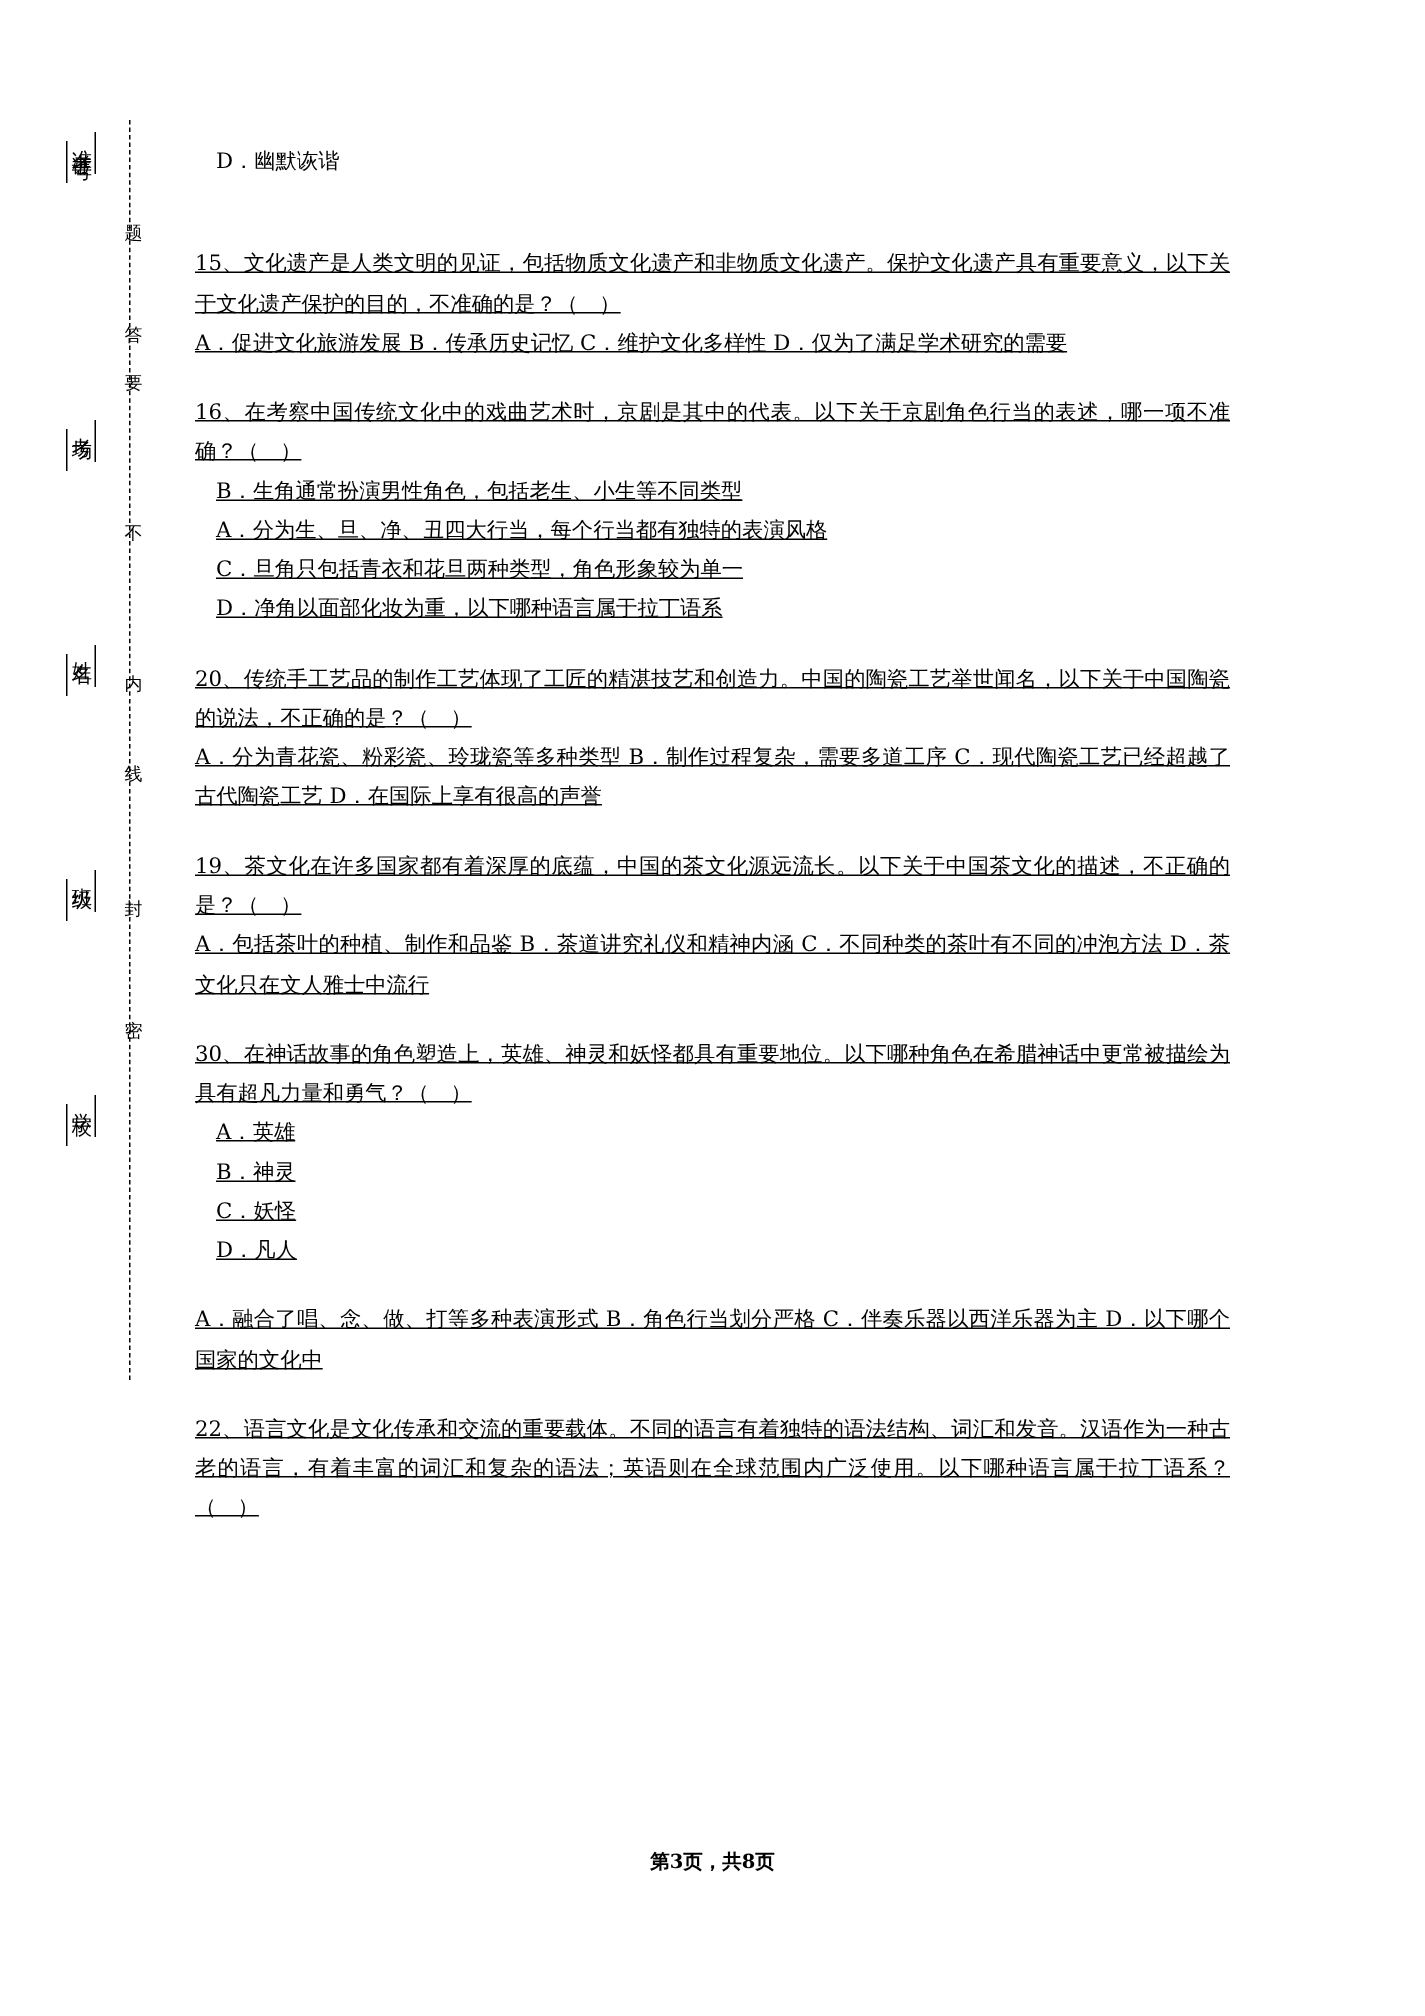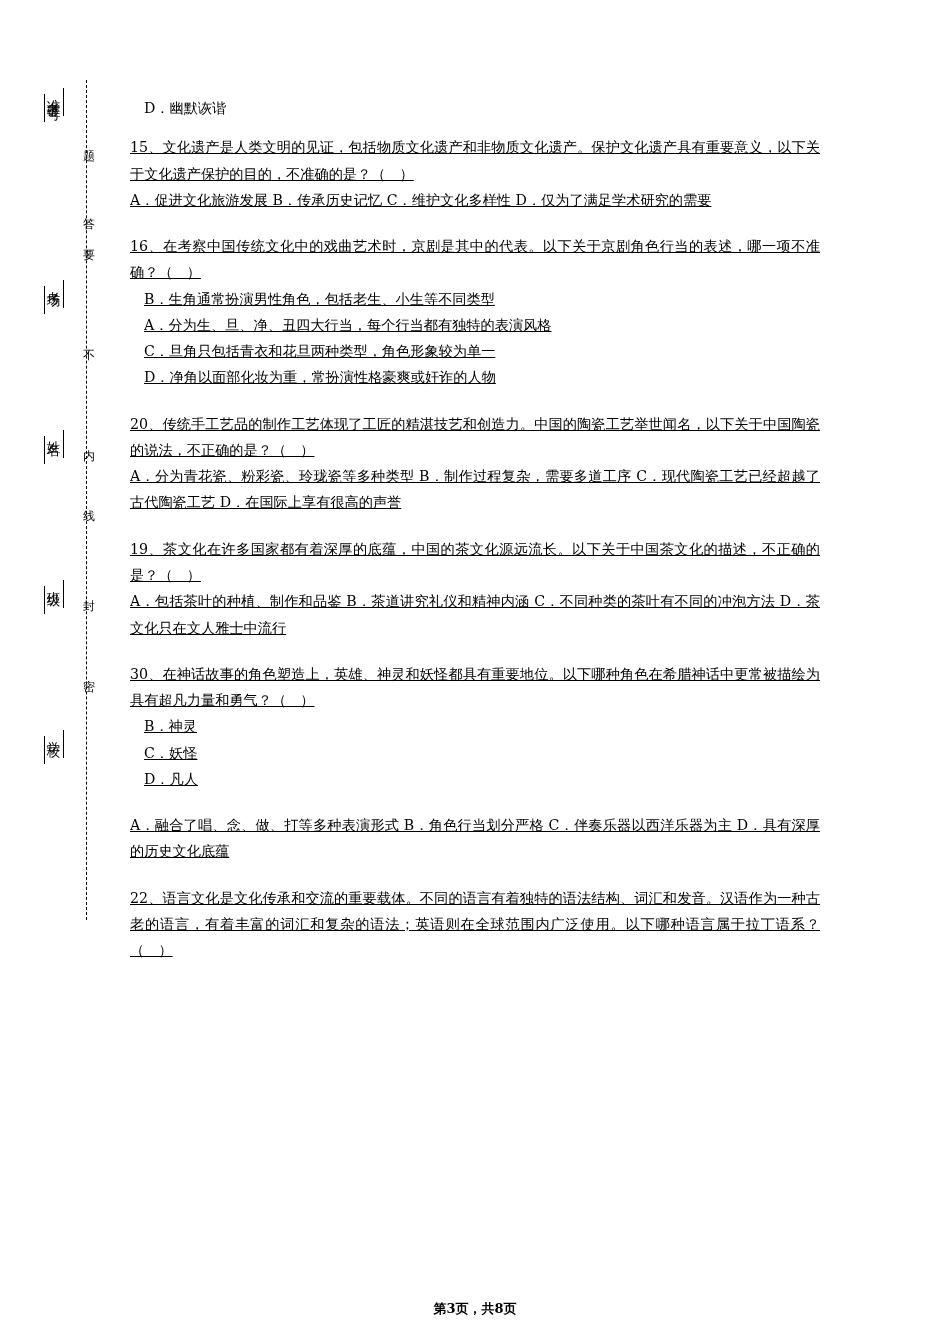--- a/index.html
+++ b/index.html
@@ -85,29 +85,29 @@
   .stem {
     text-indent: 0;
   }
   .opt-inline {
     text-indent: 0;
   }
   .opt-line {
     padding-left: 14px;
   }
   .first-item {
-    margin-bottom: 13px;
+    margin-bottom: 42px;
     padding-left: 14px;
   }
 
   
   .footer {
     position: absolute;
     left: 0;
-    top: 1300px;
+    top: 1232px;
     width: 950px;
     text-align: center;
     font-size: 13px;
     font-weight: bold;
     font-family: "DejaVu Serif", serif;
   }
 </style>
 </head>
 <body>
 
@@ -139,43 +139,44 @@
     <div class="q">
       <p class="stem">15、文化遗产是人类文明的见证，包括物质文化遗产和非物质文化遗产。保护文化遗产具有重要意义，以下关于文化遗产保护的目的，不准确的是？（　）</p>
       <p class="opt-inline">A．促进文化旅游发展  B．传承历史记忆  C．维护文化多样性  D．仅为了满足学术研究的需要</p>
     </div>
 
     <div class="q">
       <p class="stem">16、在考察中国传统文化中的戏曲艺术时，京剧是其中的代表。以下关于京剧角色行当的表述，哪一项不准确？（　）</p>
       <p class="opt-line">B．生角通常扮演男性角色，包括老生、小生等不同类型</p>
       <p class="opt-line">A．分为生、旦、净、丑四大行当，每个行当都有独特的表演风格</p>
       <p class="opt-line">C．旦角只包括青衣和花旦两种类型，角色形象较为单一</p>
-      <p class="opt-line">D．净角以面部化妆为重，常扮演性格豪爽或奸诈的人物</p>
+      <p class="opt-line">D．净角以面部化妆为重，以下哪种语言属于拉丁语系</p>
     </div>
 
 
     <div class="q">
       <p class="stem">20、传统手工艺品的制作工艺体现了工匠的精湛技艺和创造力。中国的陶瓷工艺举世闻名，以下关于中国陶瓷的说法，不正确的是？（　）</p>
       <p class="opt-inline">A．分为青花瓷、粉彩瓷、玲珑瓷等多种类型  B．制作过程复杂，需要多道工序  C．现代陶瓷工艺已经超越了古代陶瓷工艺  D．在国际上享有很高的声誉</p>
     </div>
 
     <div class="q">
       <p class="stem">19、茶文化在许多国家都有着深厚的底蕴，中国的茶文化源远流长。以下关于中国茶文化的描述，不正确的是？（　）</p>
       <p class="opt-inline">A．包括茶叶的种植、制作和品鉴  B．茶道讲究礼仪和精神内涵  C．不同种类的茶叶有不同的冲泡方法  D．茶文化只在文人雅士中流行</p>
     </div>
 
     <div class="q">
       <p class="stem">30、在神话故事的角色塑造上，英雄、神灵和妖怪都具有重要地位。以下哪种角色在希腊神话中更常被描绘为具有超凡力量和勇气？（　）</p>
+      <p class="opt-line">A．英雄</p>
       <p class="opt-line">B．神灵</p>
       <p class="opt-line">C．妖怪</p>
       <p class="opt-line">D．凡人</p>
     </div>
 
     <div class="q">
-      <p class="opt-inline">A．融合了唱、念、做、打等多种表演形式  B．角色行当划分严格  C．伴奏乐器以西洋乐器为主  D．具有深厚的历史文化底蕴</p>
+      <p class="opt-inline">A．融合了唱、念、做、打等多种表演形式  B．角色行当划分严格  C．伴奏乐器以西洋乐器为主  D．以下哪个国家的文化中</p>
     </div>
 
     <div class="q">
       <p class="stem">22、语言文化是文化传承和交流的重要载体。不同的语言有着独特的语法结构、词汇和发音。汉语作为一种古老的语言，有着丰富的词汇和复杂的语法；英语则在全球范围内广泛使用。以下哪种语言属于拉丁语系？（　）</p>
     </div>
 
   </div>
 
   <div class="footer">第3页，共8页</div>
 

